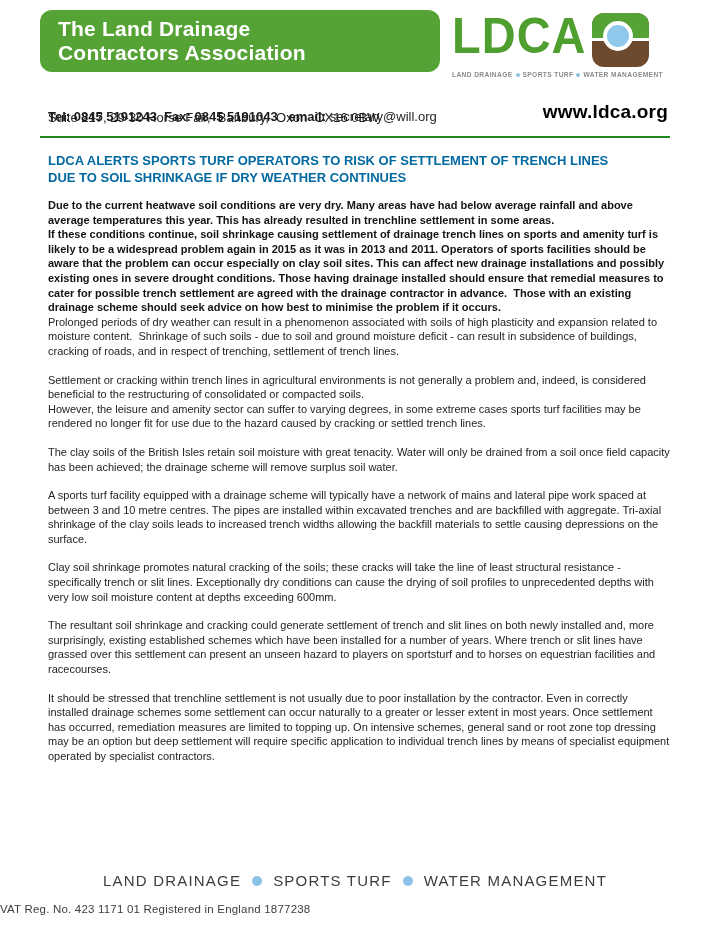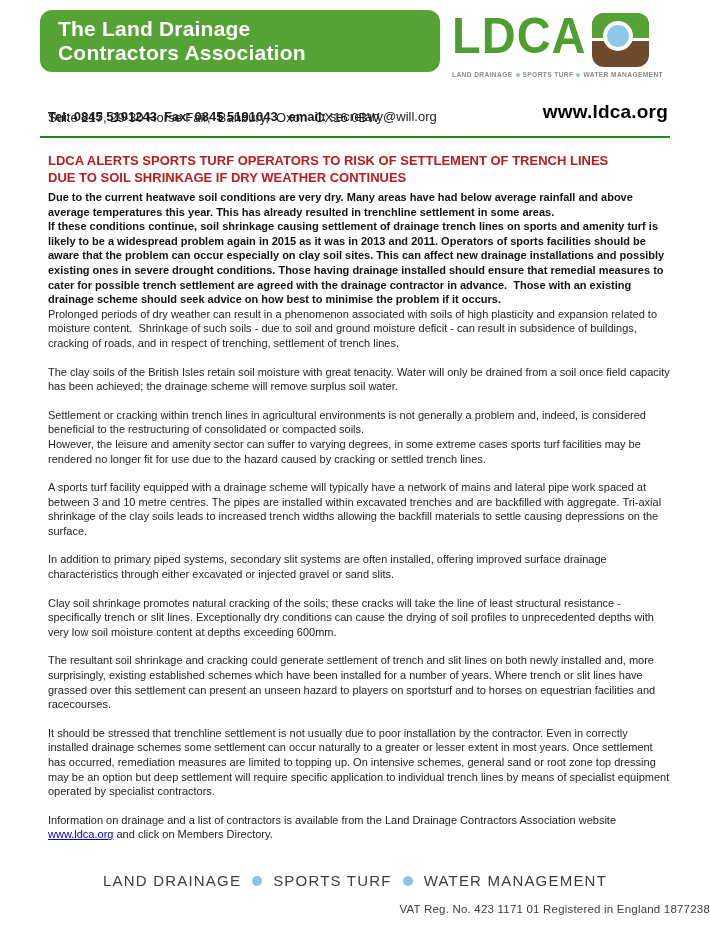--- a/index.html
+++ b/index.html
@@ -69,39 +69,39 @@
     position: absolute; left: 40px; right: 40px; top: 136px;
     border-top: 2px solid #1e8a1e;
   }
 
   
   .article { position: absolute; left: 48px; top: 152px; width: 622px; }
   .kicker {
     color: #da2420; font-weight: bold; font-size: 13px; line-height: 17px;
   }
   .headline {
-    color: #b91c1c; font-weight: bold; font-size: 13px; line-height: 17px;
-    white-space: pre-line; margin-bottom: 4px;
+    color: #0369a1; font-weight: bold; font-size: 13px; line-height: 17px;
+    white-space: pre-line; margin-bottom: 12px;
   }
   .para {
     font-size: 11px; line-height: 14.6px; color: #242424;
     white-space: pre-wrap; margin-bottom: 14px;
   }
   .para.lead { font-weight: bold; color: #131313; margin-bottom: 0; }
   .link { color: #0000cc; text-decoration: underline; cursor: pointer; }
 
   
   .footer-sections {
     position: absolute; left: 0; right: 0; top: 872px;
     display: flex; justify-content: center; align-items: center;
     color: #3d3d3d; font-size: 15px; letter-spacing: 1.2px;
   }
   .vat {
     position: absolute; left: 0; right: 0; top: 903px;
-    text-align: right; color: #3d3d3d; font-size: 11.5px; letter-spacing: 0.2px;
+    text-align: left; color: #3d3d3d; font-size: 11.5px; letter-spacing: 0.2px;
   }
 </style>
 </head>
 <body>
 
 <div class="page">
 
   <header>
     <div class="org-banner">
       <div class="org-banner-text">The Land Drainage
@@ -135,30 +135,28 @@
     <div class="rule"></div>
   </header>
 
   <main class="article">
     <h1 class="headline">LDCA ALERTS SPORTS TURF OPERATORS TO RISK OF SETTLEMENT OF TRENCH LINES
 DUE TO SOIL SHRINKAGE IF DRY WEATHER CONTINUES</h1>
 
     <p class="para lead">Due to the current heatwave soil conditions are very dry. Many areas have had below average rainfall and above average temperatures this year. This has already resulted in trenchline settlement in some areas.
 If these conditions continue, soil shrinkage causing settlement of drainage trench lines on sports and amenity turf is likely to be a widespread problem again in 2015 as it was in 2013 and 2011. Operators of sports facilities should be aware that the problem can occur especially on clay soil sites. This can affect new drainage installations and possibly existing ones in severe drought conditions. Those having drainage installed should ensure that remedial measures to cater for possible trench settlement are agreed with the drainage contractor in advance.  Those with an existing drainage scheme should seek advice on how best to minimise the problem if it occurs.</p>
     <p class="para">Prolonged periods of dry weather can result in a phenomenon associated with soils of high plasticity and expansion related to moisture content.  Shrinkage of such soils - due to soil and ground moisture deficit - can result in subsidence of buildings, cracking of roads, and in respect of trenching, settlement of trench lines.</p>
-    <p class="para">The clay soils of the British Isles retain soil moisture with great tenacity. Water will only be drained from a soil once field capacity has been achieved; the drainage scheme will remove surplus soil water.</p>
     <p class="para">Settlement or cracking within trench lines in agricultural environments is not generally a problem and, indeed, is considered beneficial to the restructuring of consolidated or compacted soils.
 However, the leisure and amenity sector can suffer to varying degrees, in some extreme cases sports turf facilities may be rendered no longer fit for use due to the hazard caused by cracking or settled trench lines.</p>
+    <p class="para">The clay soils of the British Isles retain soil moisture with great tenacity. Water will only be drained from a soil once field capacity has been achieved; the drainage scheme will remove surplus soil water.</p>
     <p class="para">A sports turf facility equipped with a drainage scheme will typically have a network of mains and lateral pipe work spaced at between 3 and 10 metre centres. The pipes are installed within excavated trenches and are backfilled with aggregate. Tri-axial shrinkage of the clay soils leads to increased trench widths allowing the backfill materials to settle causing depressions on the surface.</p>
-    <p class="para">In addition to primary piped systems, secondary slit systems are often installed, offering improved surface drainage characteristics through either excavated or injected gravel or sand slits.</p>
     <p class="para">Clay soil shrinkage promotes natural cracking of the soils; these cracks will take the line of least structural resistance - specifically trench or slit lines. Exceptionally dry conditions can cause the drying of soil profiles to unprecedented depths with very low soil moisture content at depths exceeding 600mm.</p>
     <p class="para">The resultant soil shrinkage and cracking could generate settlement of trench and slit lines on both newly installed and, more surprisingly, existing established schemes which have been installed for a number of years. Where trench or slit lines have grassed over this settlement can present an unseen hazard to players on sportsturf and to horses on equestrian facilities and racecourses.</p>
     <p class="para">It should be stressed that trenchline settlement is not usually due to poor installation by the contractor. Even in correctly installed drainage schemes some settlement can occur naturally to a greater or lesser extent in most years. Once settlement has occurred, remediation measures are limited to topping up. On intensive schemes, general sand or root zone top dressing may be an option but deep settlement will require specific application to individual trench lines by means of specialist equipment operated by specialist contractors.</p>
 
-    <p class="para closing"><span>Information on drainage and a list of contractors is available from the Land Drainage Contractors Association website </span><a class="link">www.ldca.org</a><span> and click on Members Directory.</span></p>
   </main>
 
   <footer>
     <div class="footer-sections">
         <span>LAND DRAINAGE</span>
         <span class="dot big"></span>
         <span>SPORTS TURF</span>
         <span class="dot big"></span>
         <span>WATER MANAGEMENT</span>
       </div>

